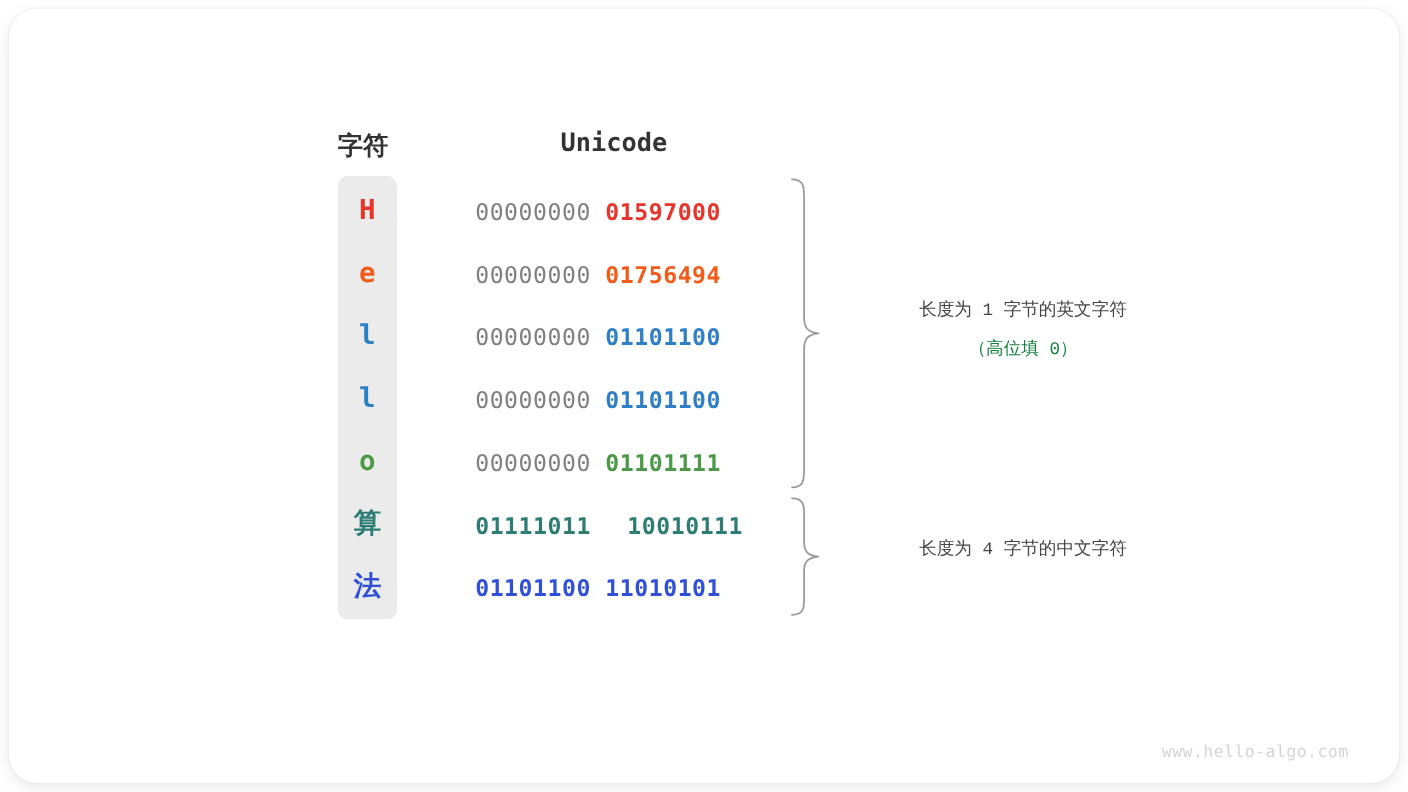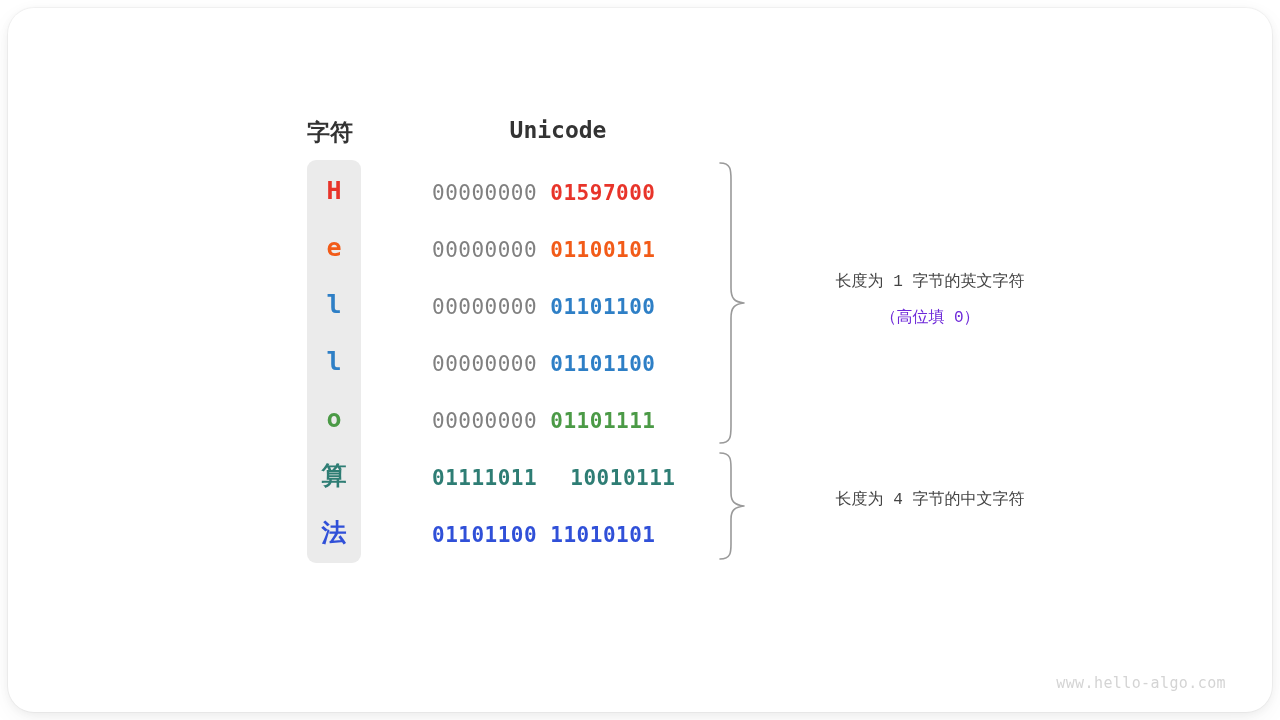--- a/index.html
+++ b/index.html
@@ -138,21 +138,21 @@
   
   .annotation {
     position: absolute;
     text-align: center;
     font-family: Liberation Mono, monospace;
     font-size: 16px;
     line-height: 36px;
     white-space: nowrap;
   }
   .ann-main { color: #444444; }
-  .ann-sub  { color: #6d28d9; }
+  .ann-sub  { color: #15803d; }
 
   #annotation-1 {
     left: 770px;
     top: 264px;
     width: 320px;
   }
   #annotation-2 {
     left: 770px;
     top: 482px;
     width: 320px;
@@ -187,21 +187,21 @@
         <div class="char-cell" style="top: 59px; color: rgb(242, 91, 24);">e</div>
         <div class="char-cell" style="top: 116px; color: rgb(46, 127, 198);">l</div>
         <div class="char-cell" style="top: 173px; color: rgb(46, 127, 198);">l</div>
         <div class="char-cell" style="top: 230px; color: rgb(75, 154, 70);">o</div>
         <div class="char-cell cjk" style="top: 287px; color: rgb(46, 125, 116);">算</div>
         <div class="char-cell cjk" style="top: 344px; color: rgb(48, 80, 216);">法</div>
       </div>
 
     <div id="rows-layer">
         <div class="bin-row" style="top: 164px;"><span class="bin-high" style="color: rgb(128, 128, 128);">00000000</span><span class="bin-sep"> </span><span class="bin-low" style="color: rgb(232, 52, 42);">01597000</span></div>
-        <div class="bin-row" style="top: 221px;"><span class="bin-high" style="color: rgb(128, 128, 128);">00000000</span><span class="bin-sep"> </span><span class="bin-low" style="color: rgb(242, 91, 24);">01100101</span></div>
+        <div class="bin-row" style="top: 221px;"><span class="bin-high" style="color: rgb(128, 128, 128);">00000000</span><span class="bin-sep"> </span><span class="bin-low" style="color: rgb(242, 91, 24);">01756494</span></div>
         <div class="bin-row" style="top: 278px;"><span class="bin-high" style="color: rgb(128, 128, 128);">00000000</span><span class="bin-sep"> </span><span class="bin-low" style="color: rgb(46, 127, 198);">01101100</span></div>
         <div class="bin-row" style="top: 335px;"><span class="bin-high" style="color: rgb(128, 128, 128);">00000000</span><span class="bin-sep"> </span><span class="bin-low" style="color: rgb(46, 127, 198);">01101100</span></div>
         <div class="bin-row" style="top: 392px;"><span class="bin-high" style="color: rgb(128, 128, 128);">00000000</span><span class="bin-sep"> </span><span class="bin-low" style="color: rgb(75, 154, 70);">01101111</span></div>
         <div class="bin-row" style="top: 449px;"><span class="bin-high bold" style="color: rgb(46, 125, 116);">01111011</span><span class="bin-sep"> </span><span class="bin-low" style="color: rgb(46, 125, 116); margin-left: 20px;">10010111</span></div>
         <div class="bin-row" style="top: 506px;"><span class="bin-high bold" style="color: rgb(48, 80, 216);">01101100</span><span class="bin-sep"> </span><span class="bin-low" style="color: rgb(48, 80, 216);">11010101</span></div>
       </div>
 
     <svg class="brace" id="brace-ascii" style="left:714px; top:158px;" width="40" height="290" viewBox="0 0 40 290">
       <path d="M 6 5
                C 17 5, 17 12, 17 22

